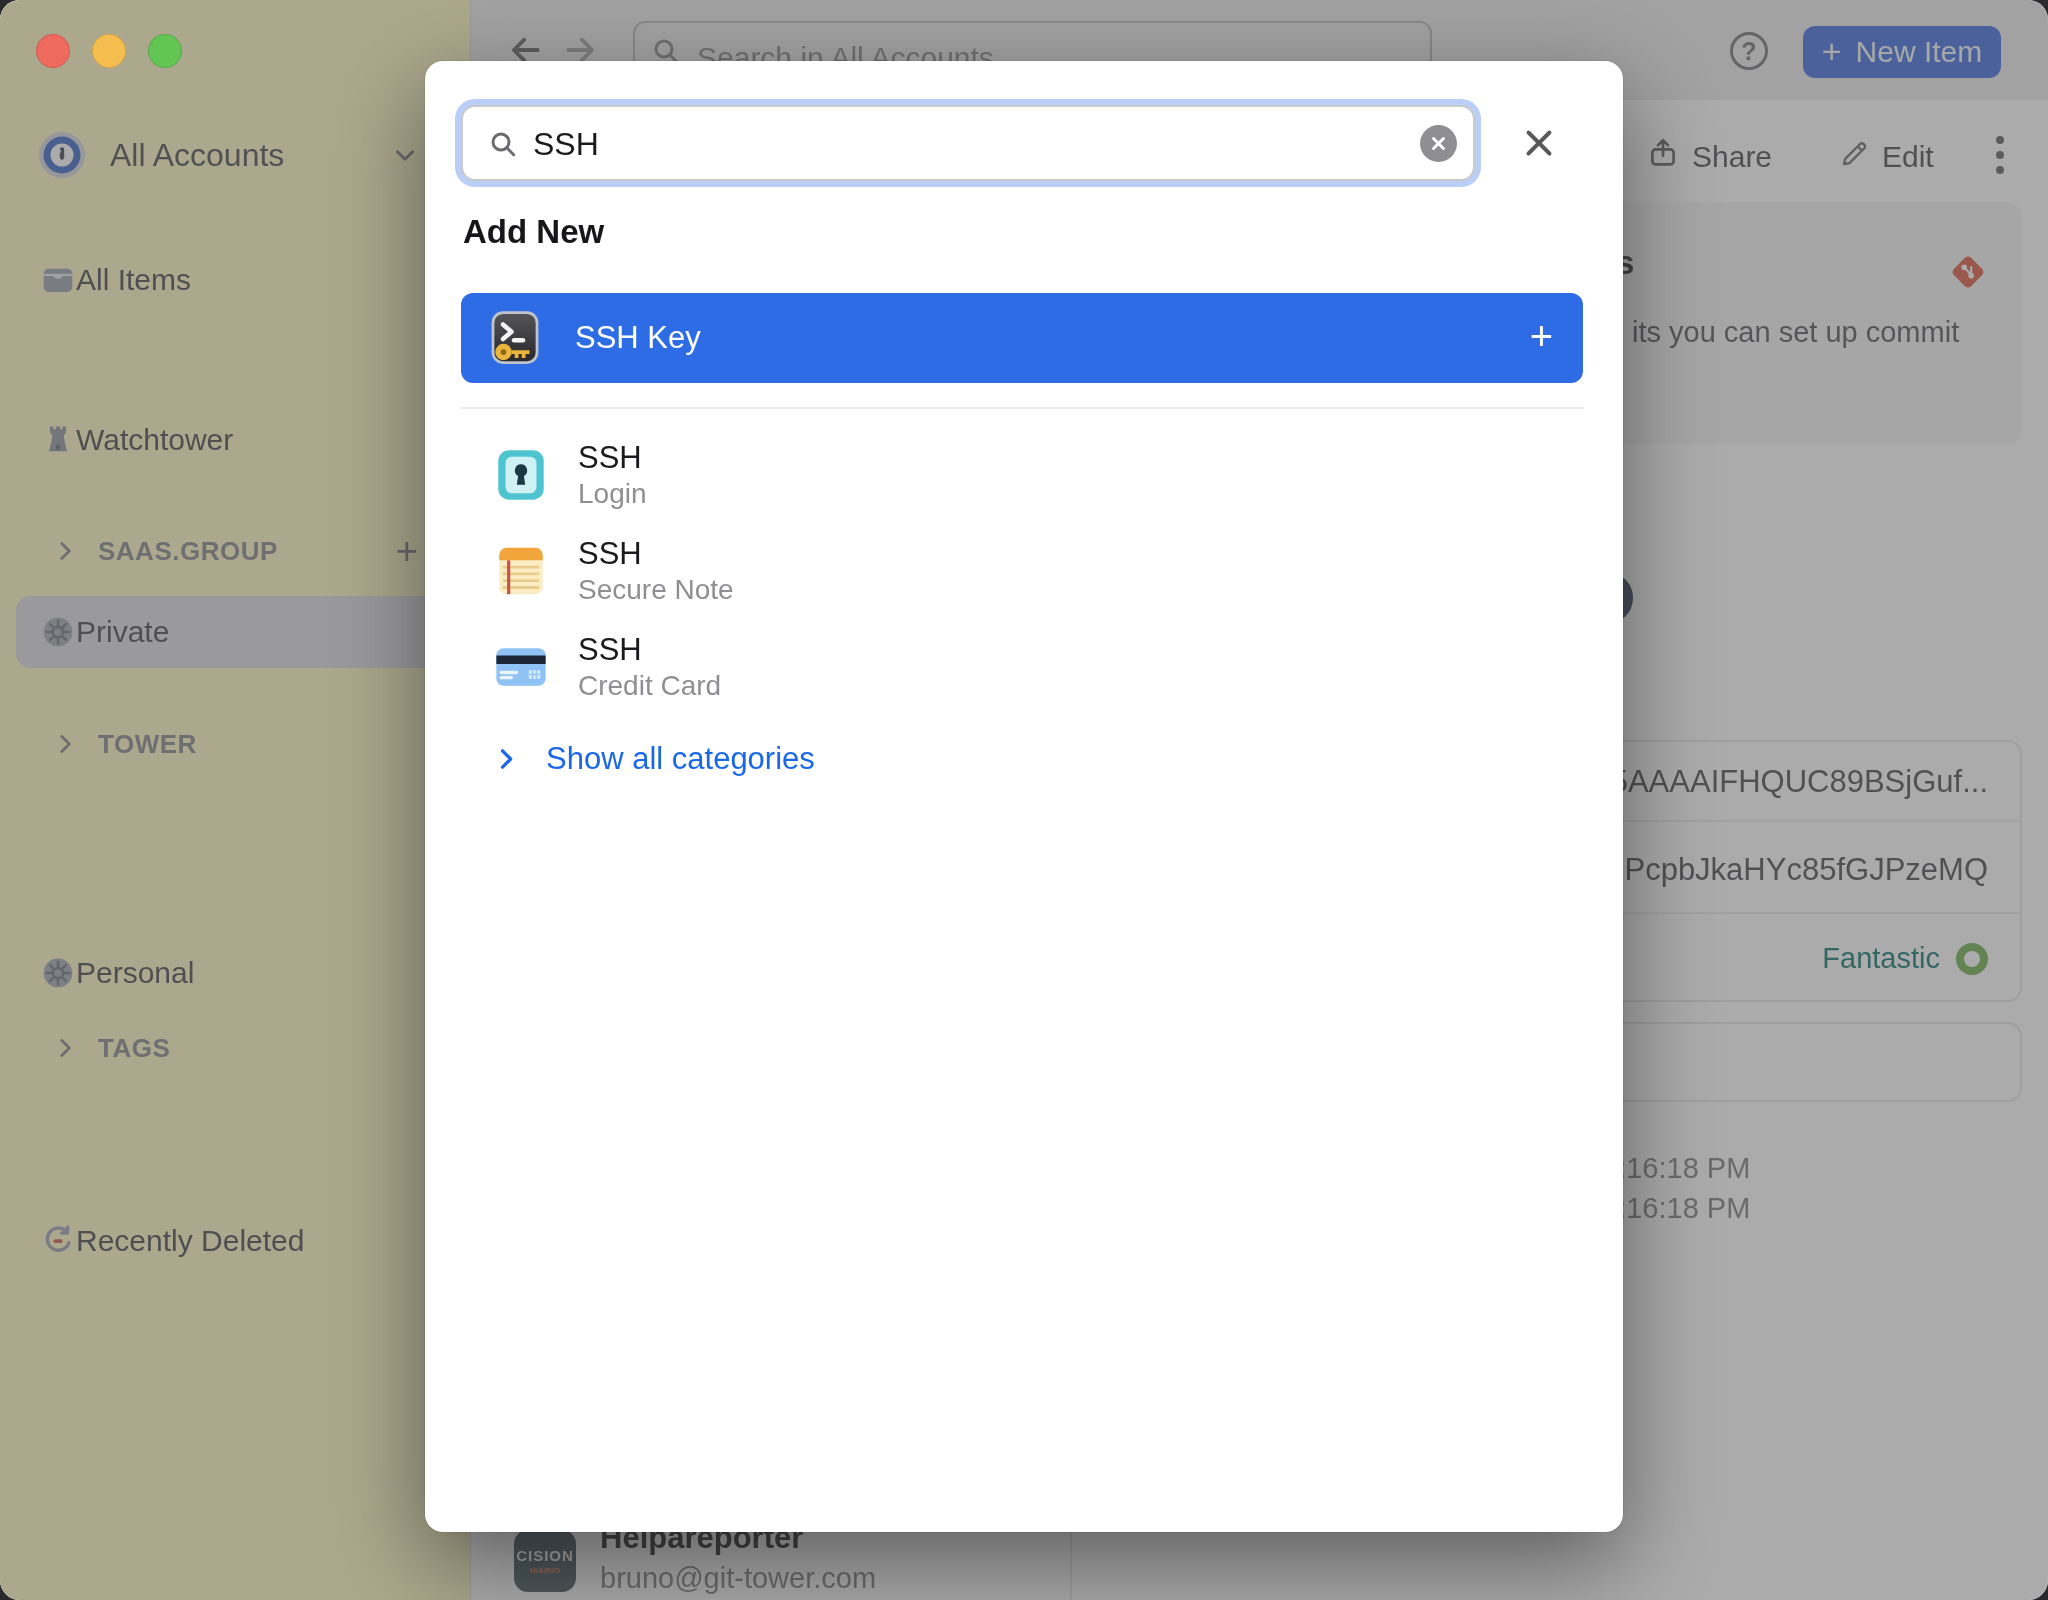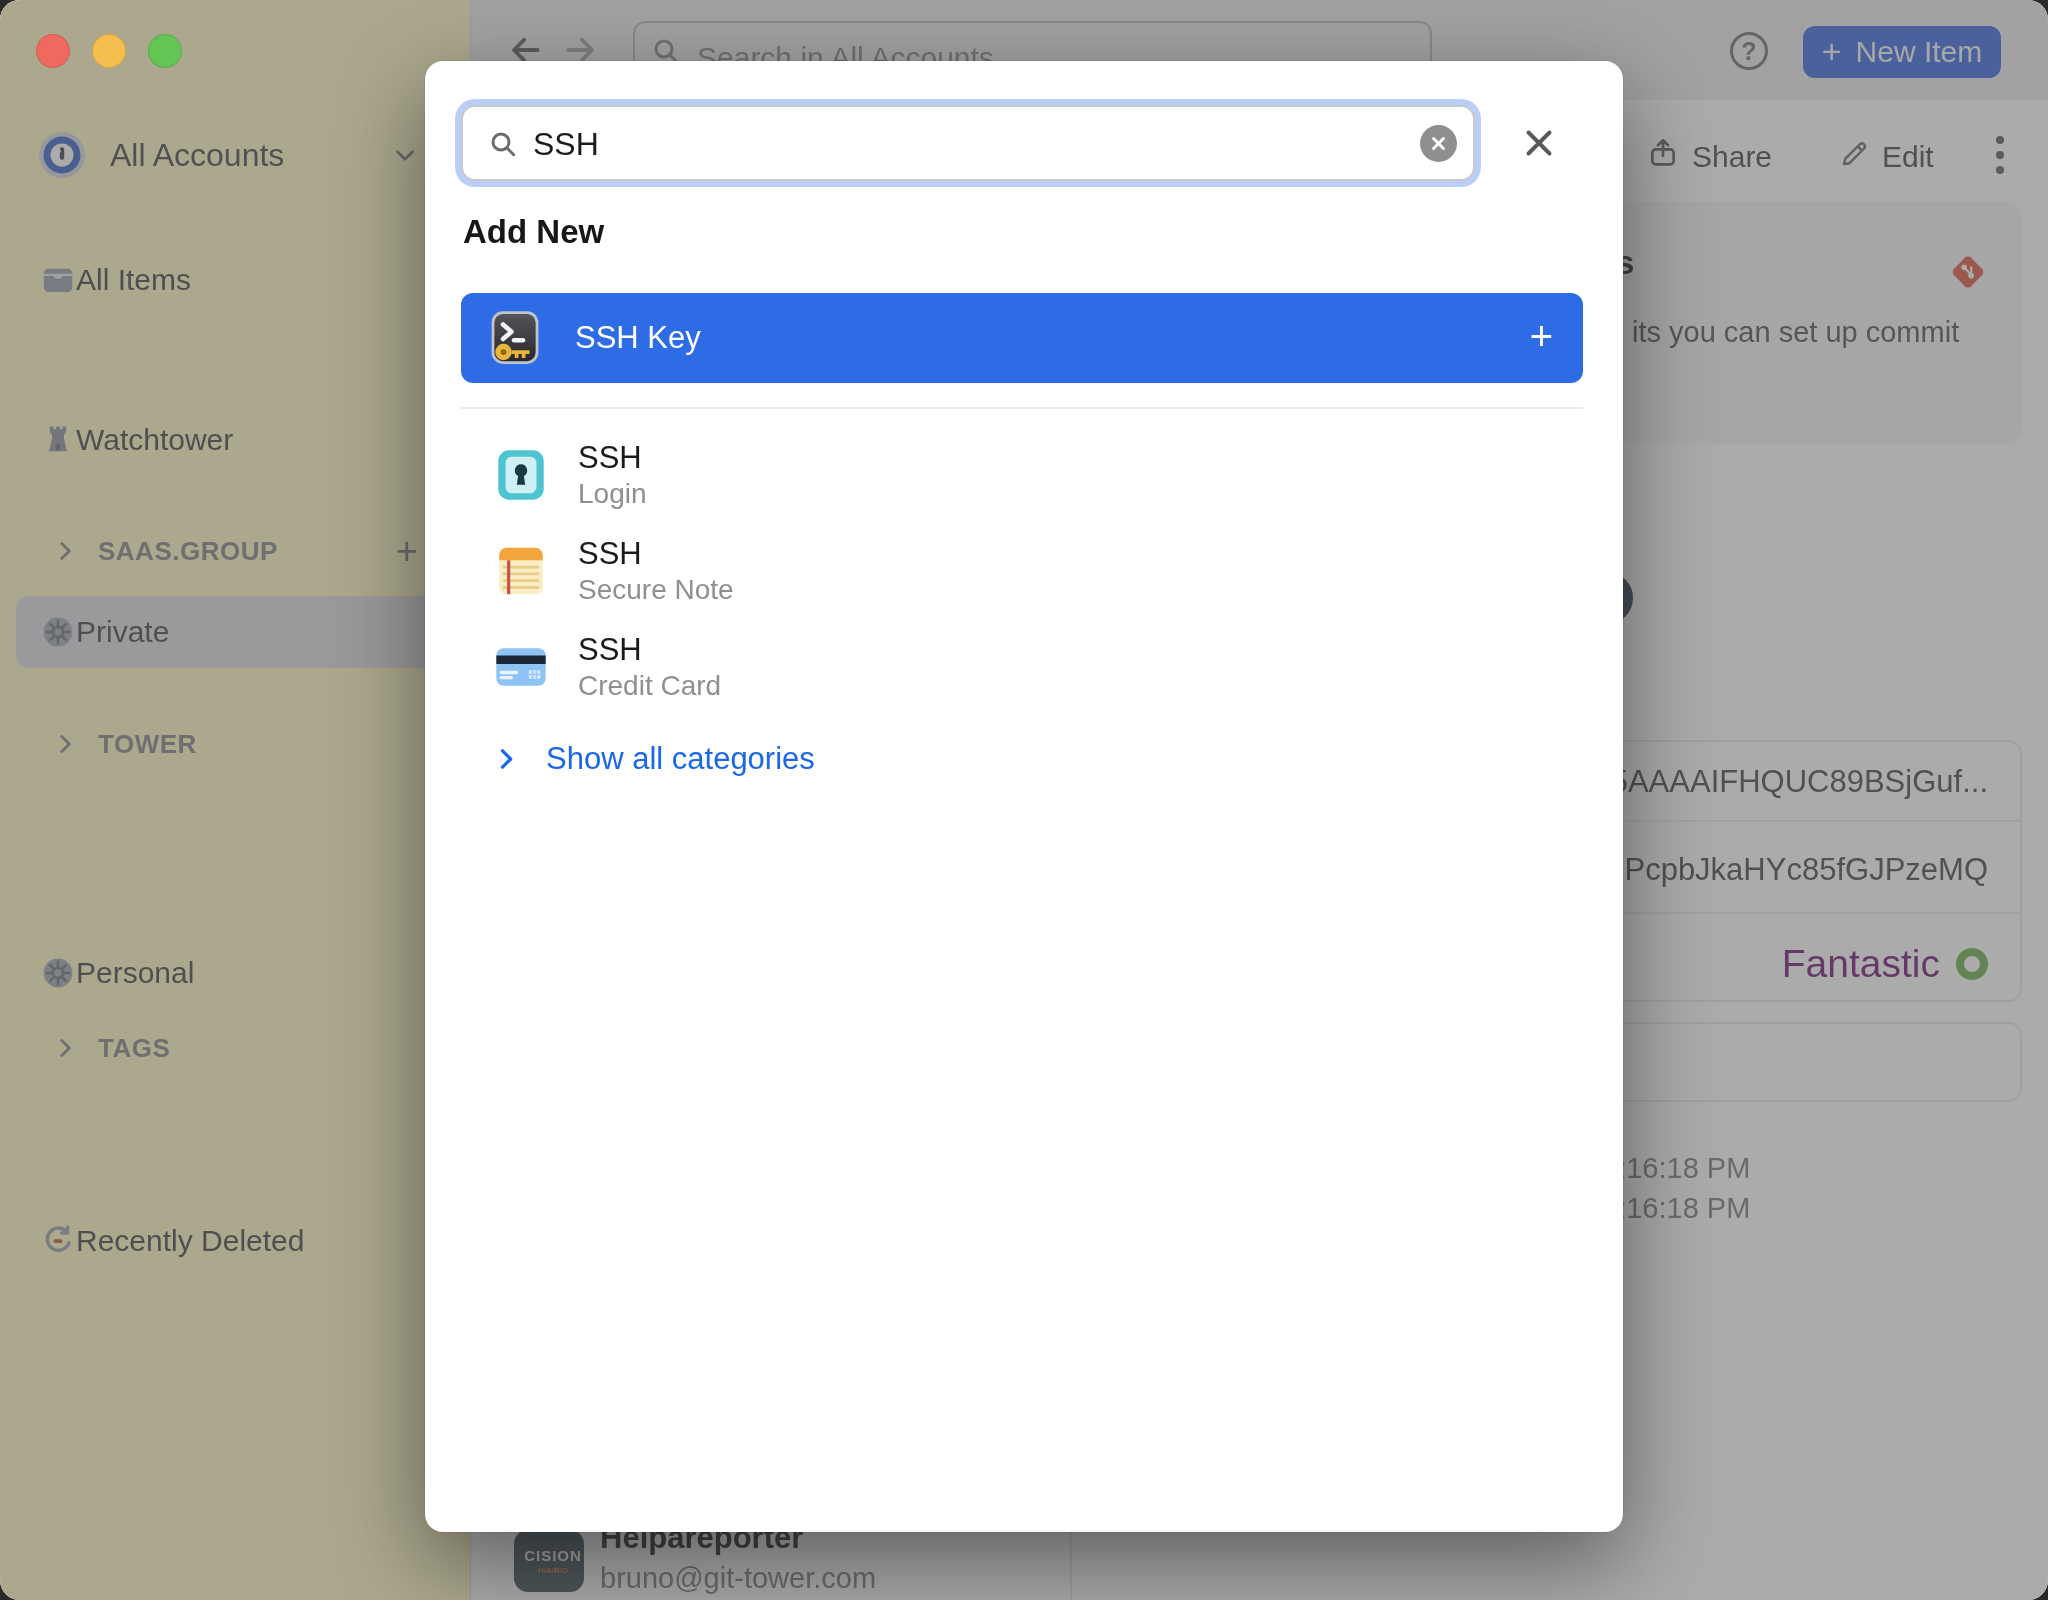--- a/index.html
+++ b/index.html
@@ -45,27 +45,27 @@
   .git-card{position:absolute;left:1590px;top:202px;width:432px;height:242px;background:#F5F5F7;border-radius:16px;}
   .git-head{position:absolute;left:1616px;top:244px;font-size:33px;font-weight:700;color:#2C2C2F;}
   .git-ic{position:absolute;left:1948px;top:252px;width:40px;height:40px;}
   .git-text{position:absolute;left:1632px;top:316px;font-size:29px;color:#55555A;white-space:nowrap;}
   
   .sec-card{position:absolute;left:1590px;top:740px;width:432px;height:262px;background:#fff;border:2px solid #E7E7E9;border-radius:14px;box-sizing:border-box;}
   .sec-card2{position:absolute;left:1590px;top:1022px;width:432px;height:80px;background:#fff;border:2px solid #E7E7E9;border-radius:14px;box-sizing:border-box;}
   .field-val{position:absolute;width:400px;text-align:right;right:60px;font-size:31px;color:#4B4B4F;white-space:nowrap;overflow:visible;}
   .card-div{position:absolute;left:1592px;width:428px;height:2px;background:#ECECEE;}
   .strength{position:absolute;right:60px;top:942px;display:flex;align-items:center;gap:16px;}
-  .strength-label{font-size:39px;color:#701a75;}
+  .strength-label{font-size:29px;color:#0f766e;}
   .strength-dot{width:32px;height:32px;border:8px solid #6FAE4E;border-radius:50%;box-sizing:border-box;}
   .ring-sliver{position:absolute;left:1581px;top:572px;width:52px;height:52px;border:11px solid #36435C;border-radius:50%;box-sizing:border-box;}
   .ts{position:absolute;left:1602px;font-size:29px;color:#7E7E82;white-space:nowrap;}
   
   .li-logo{position:absolute;left:514px;top:1530px;width:62px;height:62px;border-radius:14px;background:#45575E;
-           display:flex;flex-direction:column;align-items:center;justify-content:center;padding-left:8px;}
+           display:flex;flex-direction:column;align-items:center;justify-content:center;}
   .li-logo .p{color:#F2F2F0;font-size:15px;font-weight:700;letter-spacing:1px;line-height:1;}
   .li-logo .s{color:#D6744C;font-size:8px;font-weight:700;margin-top:4px;line-height:1;}
   .li-title{position:absolute;left:600px;top:1520px;font-size:31px;font-weight:700;color:#2F2F32;}
   .li-sub{position:absolute;left:600px;top:1562px;font-size:29px;color:#808084;}
   
   .dim{position:absolute;inset:0;background:rgba(88,88,88,0.5);}
   .traffic{position:absolute;left:36px;top:34px;display:flex;gap:22px;z-index:5;}
   .tl{width:34px;height:34px;border-radius:50%;box-shadow:inset 0 0 0 1px rgba(0,0,0,.12);}
   
   .modal{position:absolute;left:425px;top:61px;width:1198px;height:1471px;background:#fff;border-radius:18px;z-index:10;

